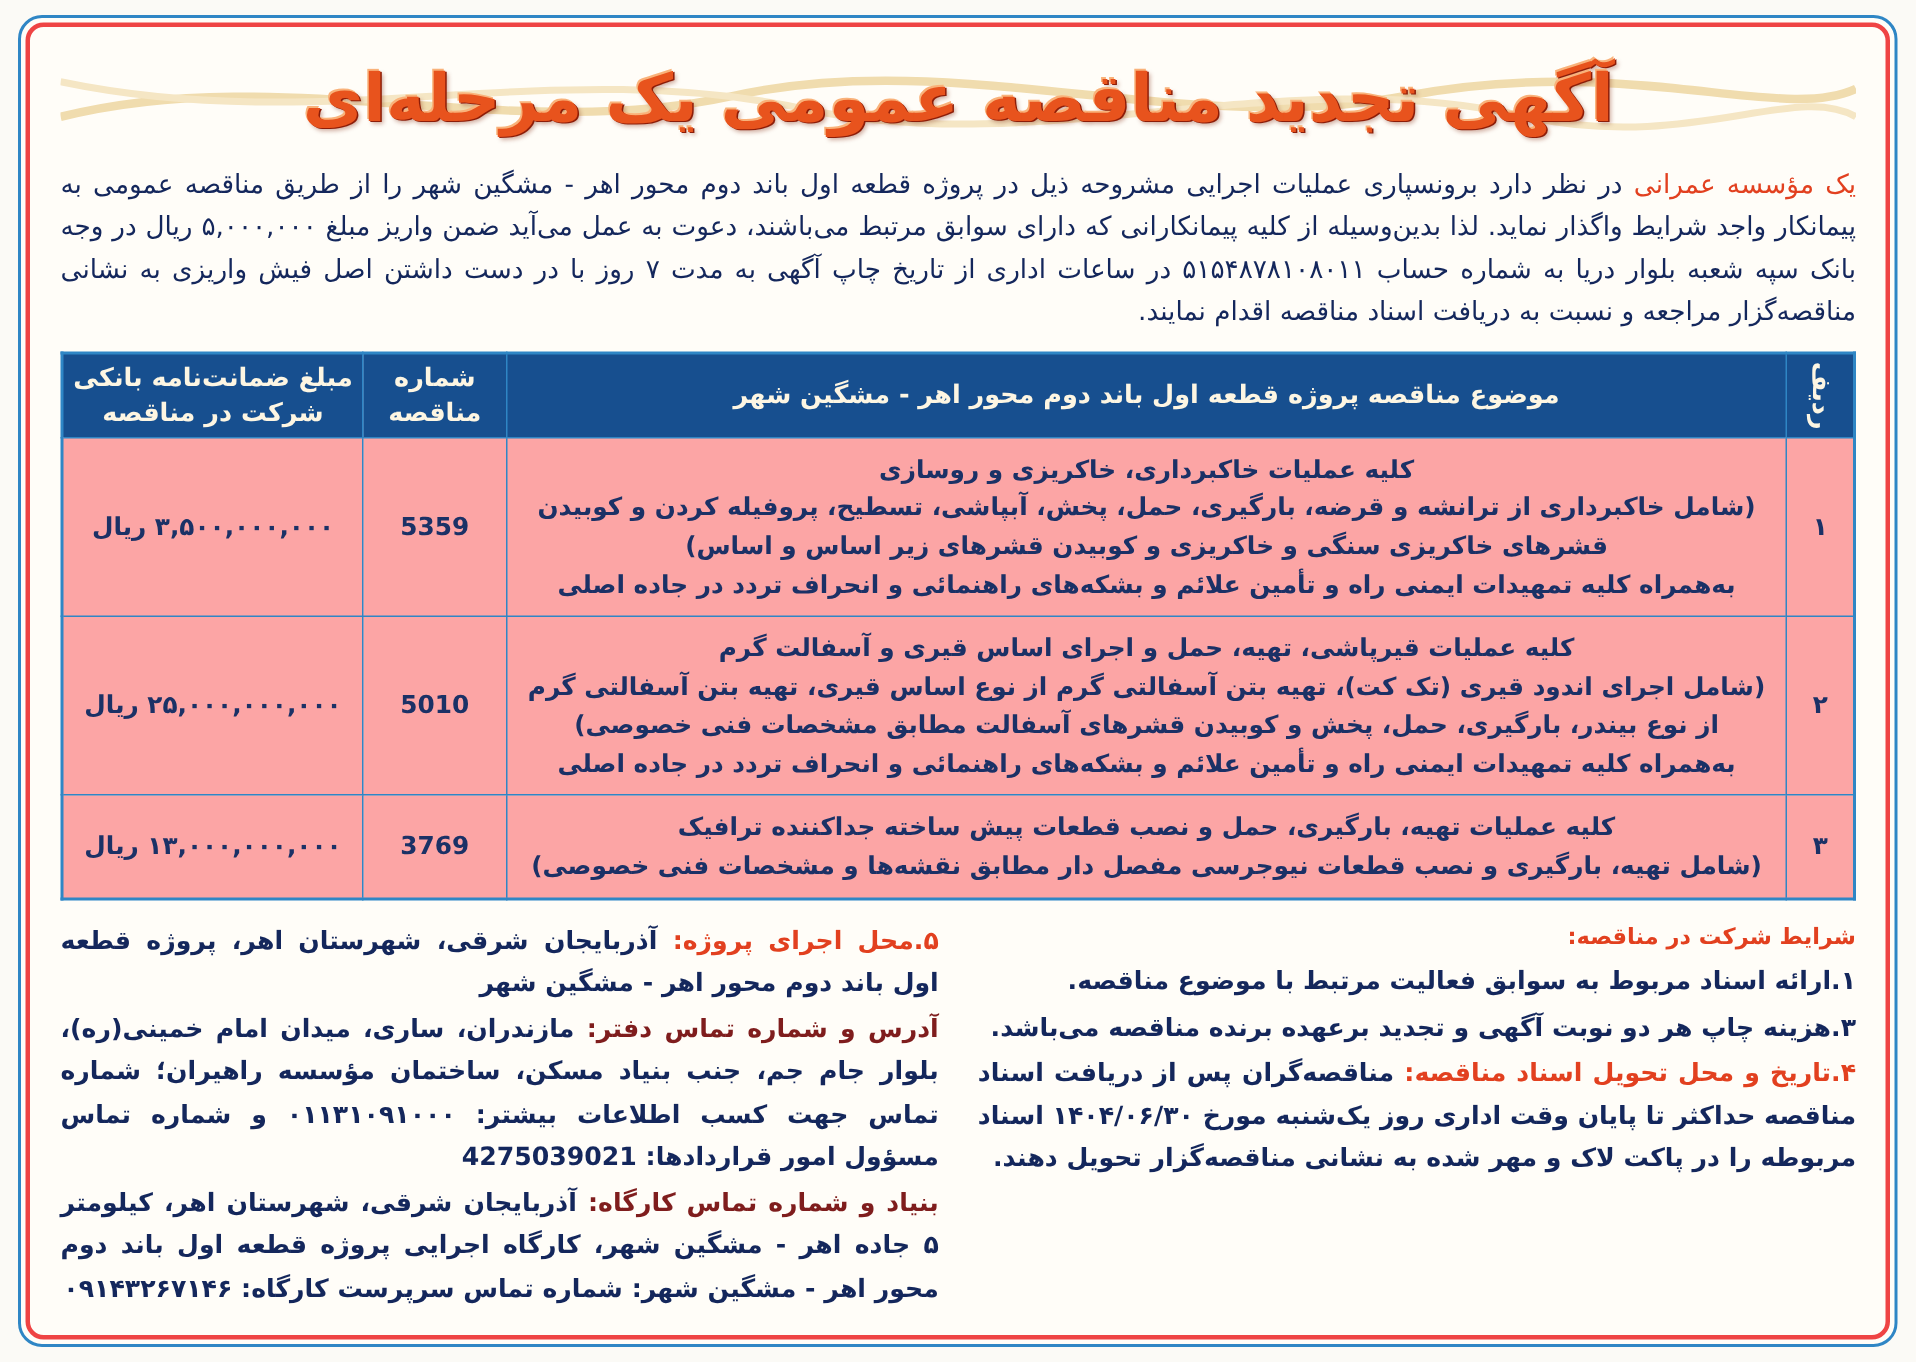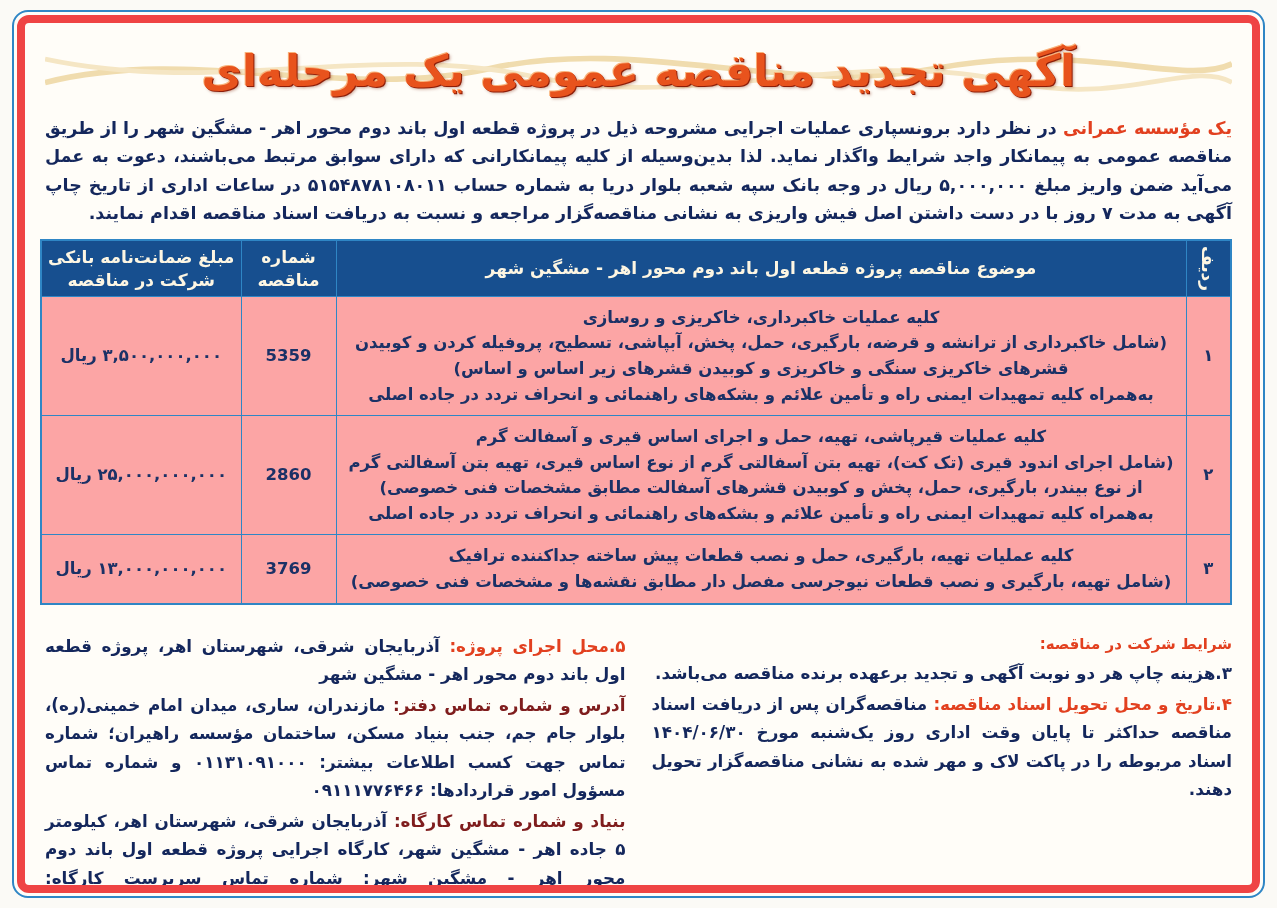--- a/index.html
+++ b/index.html
@@ -7,21 +7,21 @@
   body { font-family: "DejaVu Sans", sans-serif; direction: rtl; }
 
   .page { width: 1277px; height: 908px; padding: 10px 12px; }
   .frame-outer {
     width: 100%; height: 100%;
     border: 2px solid #2f86c5; border-radius: 16px; padding: 3px;
     background: #fffdf8;
   }
   .frame {
     position: relative; width: 100%; height: 100%;
-    border: 8px solid #ef4444; border-radius: 12px;
+    border: 3px solid #ef4444; border-radius: 12px;
     padding: 8px 20px 7px 20px; overflow: hidden; background: #fffdf8;
   }
 
   
   .watermark {
     position: absolute; top: 300px; left: 0; width: 100%;
     display: flex; align-items: center; justify-content: center; gap: 40px;
     opacity: 0.13; pointer-events: none; z-index: 0;
     transform: rotate(-4deg);
   }
@@ -44,21 +44,21 @@
   .page-title {
     position: relative;
     font-size: 44px; font-weight: bold; color: #e8531d;
     text-shadow: 1px 1px 0 #8d1d08, -1px -1px 0 #f9b27a, 2px 2px 3px rgba(120,30,0,.35);
     letter-spacing: 1px;
   }
 
   
   .intro {
     margin-top: 8px;
-    font-size: 17.5px; font-weight: bold; color: #14275c;
+    font-size: 17.5px; font-weight: normal; color: #14275c;
     line-height: 1.62; text-align: justify;
   }
   .intro .lead { color: #e2401f; }
 
   
   table.tender {
     width: 100%; margin-top: 12px;
     border-collapse: collapse; table-layout: fixed;
     border: 2.5px solid #2f86c5;
   }
@@ -76,21 +76,21 @@
     padding: 8px 10px; white-space: pre-line;
   }
   td.num, th.num { font-size: 18px; }
   .rot { display: inline-block; transform: rotate(90deg); white-space: nowrap; }
 
   
   .bottom {
     display: flex; gap: 26px; margin-top: 12px;
     font-size: 16.8px; font-weight: bold; color: #14275c; line-height: 1.7;
   }
-  .bottom .col { flex: 1 1 0; text-align: justify; margin-top: 15px; }
+  .bottom .col { flex: 1 1 0; text-align: justify; }
   .red-lead { color: #e2401f; }
   .navy-lead { color: #7f1d1d; }
   .bottom p { margin-bottom: 2px; }
   .cond-heading { color: #e2401f; font-size: 15px; }
 </style>
 </head>
 <body>
 
 <div class="page">
   <div class="frame-outer">
@@ -137,44 +137,45 @@
 (شامل خاکبرداری از ترانشه و قرضه، بارگیری، حمل، پخش، آبپاشی، تسطیح، پروفیله کردن و کوبیدن قشرهای خاکریزی سنگی و خاکریزی و کوبیدن قشرهای زیر اساس و اساس)
 به‌همراه کلیه تمهیدات ایمنی راه و تأمین علائم و بشکه‌های راهنمائی و انحراف تردد در جاده اصلی</td>
               <td class="num">5359</td>
               <td>۳,۵۰۰,۰۰۰,۰۰۰ ریال</td>
             </tr>
             <tr>
               <td class="num">۲</td>
               <td>کلیه عملیات قیرپاشی، تهیه، حمل و اجرای اساس قیری و آسفالت گرم
 (شامل اجرای اندود قیری (تک کت)، تهیه بتن آسفالتی گرم از نوع اساس قیری، تهیه بتن آسفالتی گرم از نوع بیندر، بارگیری، حمل، پخش و کوبیدن قشرهای آسفالت مطابق مشخصات فنی خصوصی)
 به‌همراه کلیه تمهیدات ایمنی راه و تأمین علائم و بشکه‌های راهنمائی و انحراف تردد در جاده اصلی</td>
-              <td class="num">2860</td>
+              <td class="num">5010</td>
               <td>۲۵,۰۰۰,۰۰۰,۰۰۰ ریال</td>
             </tr>
             <tr>
               <td class="num">۳</td>
               <td>کلیه عملیات تهیه، بارگیری، حمل و نصب قطعات پیش ساخته جداکننده ترافیک
 (شامل تهیه، بارگیری و نصب قطعات نیوجرسی مفصل دار مطابق نقشه‌ها و مشخصات فنی خصوصی)</td>
               <td class="num">3769</td>
               <td>۱۳,۰۰۰,۰۰۰,۰۰۰ ریال</td>
             </tr>
           </tbody>
         </table>
 
         <section class="bottom">
 
           <div class="col">
             <p class="cond-heading">شرایط شرکت در مناقصه:</p>
+            <p>۱.ارائه اسناد مربوط به سوابق فعالیت مرتبط با موضوع مناقصه.</p>
             <p>۳.هزینه چاپ هر دو نوبت آگهی و تجدید برعهده برنده مناقصه می‌باشد.</p>
             <p><span class="red-lead">۴.تاریخ و محل تحویل اسناد مناقصه:</span><span> مناقصه‌گران پس از دریافت اسناد مناقصه حداکثر تا پایان وقت اداری روز یک‌شنبه مورخ ۱۴۰۴/۰۶/۳۰ اسناد مربوطه را در پاکت لاک و مهر شده به نشانی مناقصه‌گزار تحویل دهند.</span></p>
           </div>
 
           <div class="col">
             <p><span class="red-lead">۵.محل اجرای پروژه:</span><span> آذربایجان شرقی، شهرستان اهر، پروژه قطعه اول باند دوم محور اهر - مشگین شهر</span></p>
-            <p><span class="navy-lead">آدرس و شماره تماس دفتر:</span><span> مازندران، ساری، میدان امام خمینی(ره)، بلوار جام جم، جنب بنیاد مسکن، ساختمان مؤسسه راهیران؛ شماره تماس جهت کسب اطلاعات بیشتر: ۰۱۱۳۱۰۹۱۰۰۰ و شماره تماس مسؤول امور قراردادها: ۰۹۱۱۱۷۷۶۴۶۶</span></p>
+            <p><span class="navy-lead">آدرس و شماره تماس دفتر:</span><span> مازندران، ساری، میدان امام خمینی(ره)، بلوار جام جم، جنب بنیاد مسکن، ساختمان مؤسسه راهیران؛ شماره تماس جهت کسب اطلاعات بیشتر: ۰۱۱۳۱۰۹۱۰۰۰ و شماره تماس مسؤول امور قراردادها: 4275039021</span></p>
             <p><span class="navy-lead">بنیاد و شماره تماس کارگاه:</span><span> آذربایجان شرقی، شهرستان اهر، کیلومتر ۵ جاده اهر - مشگین شهر، کارگاه اجرایی پروژه قطعه اول باند دوم محور اهر - مشگین شهر: شماره تماس سرپرست کارگاه: ۰۹۱۴۳۲۶۷۱۴۶</span></p>
           </div>
 
         </section>
 
       </div>
     </div>
   </div>
 </div>
 

